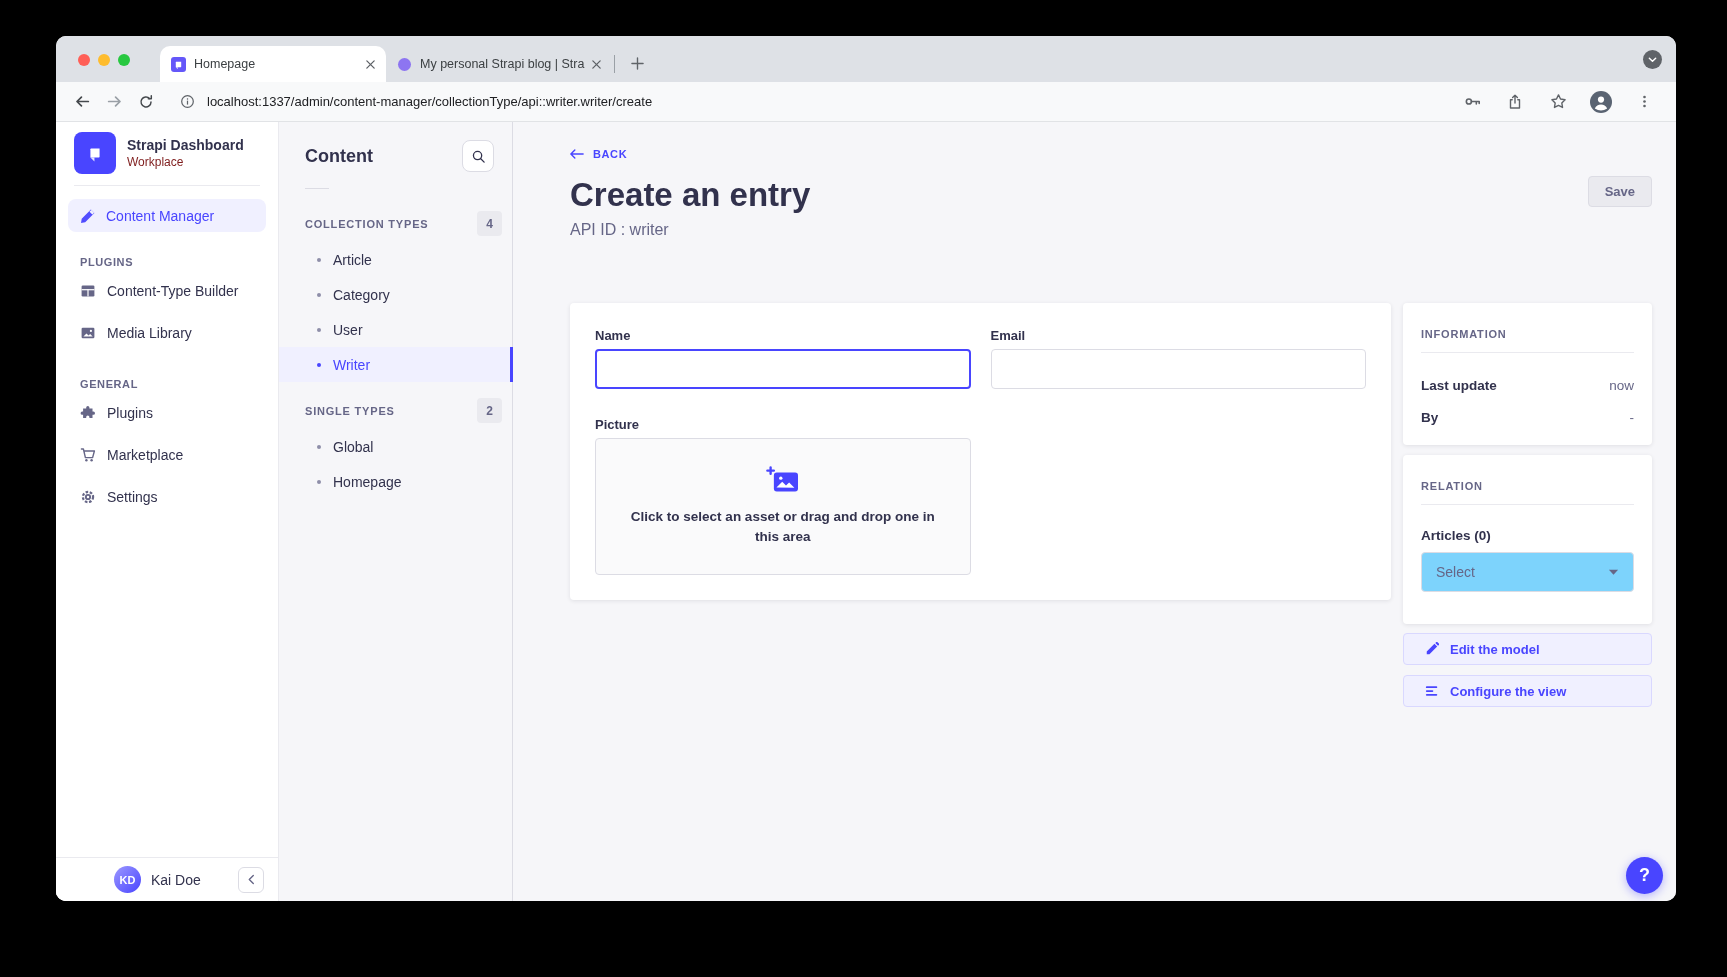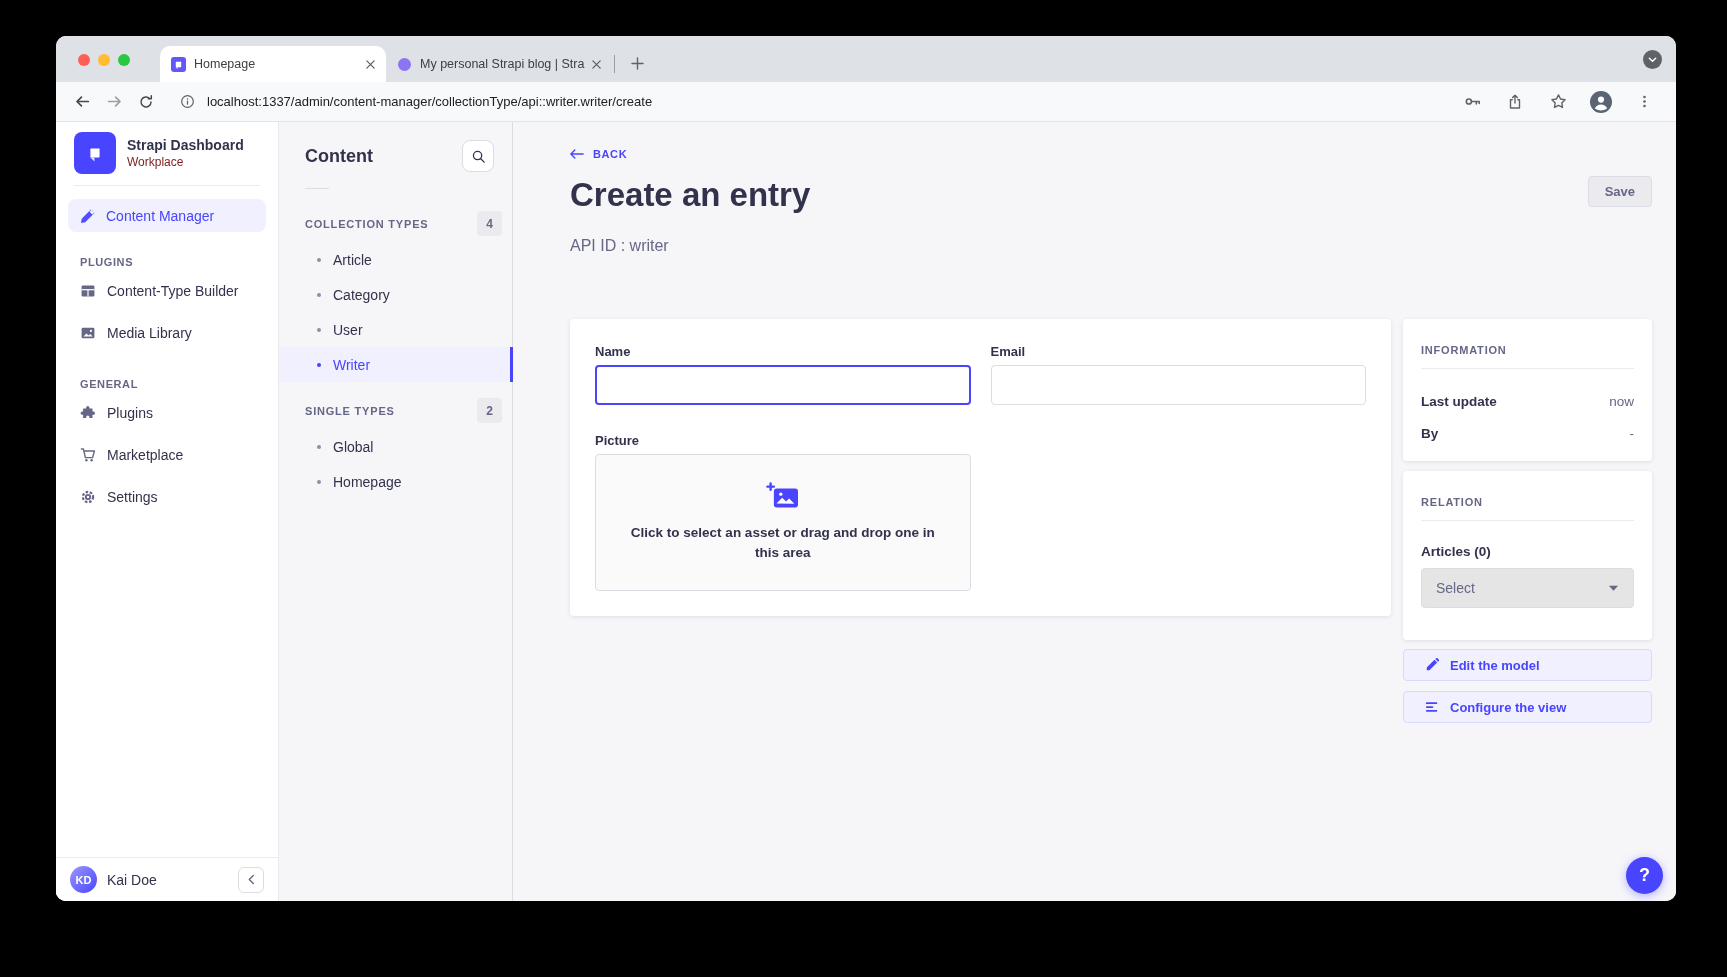--- a/index.html
+++ b/index.html
@@ -41,21 +41,21 @@
   .brand-name { font-size:14px; font-weight:700; color:#32324d; line-height:1.25; }
   .brand-sub { font-size:12px; color:#7f1d1d; }
   .sidebar-divider { height:1px; background:#eaeaef; margin:0 18px; }
   .cm-item { margin:13px 12px 0; background:#f0f0ff; border-radius:8px; padding:0 12px; height:33px;
              display:flex; align-items:center; gap:10px; color:#4945ff; font-size:14px; font-weight:500; }
   .side-section { padding:24px 24px 2px; font-size:11px; font-weight:700; color:#666687; letter-spacing:.6px; }
   .side-item { height:42px; display:flex; align-items:center; gap:11px; padding:0 24px; font-size:14px; color:#32324d; cursor:default; }
   .sidebar-footer { position:absolute; left:0; right:0; bottom:0; height:44px; background:#fff; border-top:1px solid #eaeaef;
                     display:flex; align-items:center; gap:10px; padding:0 14px; }
   .avatar { width:27px; height:27px; border-radius:50%; background:linear-gradient(135deg,#9c98ff,#4945ff);
-            color:#fff; font-size:11px; font-weight:700; display:flex; align-items:center; justify-content:center; flex:none; }
+            color:#fff; font-size:11px; font-weight:700; display:flex; align-items:center; justify-content:center; flex:none;margin-left:44px; }
   .user-name { font-size:14px; color:#32324d; }
   .collapse-btn { margin-left:auto; width:26px; height:26px; background:#fff; border:1px solid #dcdce4; border-radius:6px;
                   display:flex; align-items:center; justify-content:center; }
 
   .content-nav { width:234px; flex:none; border-right:1px solid #dcdce4; position:relative; }
   .cn-header { display:flex; align-items:center; padding:18px 18px 0 26px; }
   .cn-title { font-size:18px; font-weight:700; color:#32324d; }
   .search-btn { margin-left:auto; width:32px; height:32px; background:#fff; border:1px solid #dcdce4; border-radius:8px;
                 display:flex; align-items:center; justify-content:center; }
   .cn-minidivider { width:24px; height:1px; background:#dcdce4; margin:16px 0 0 26px; }
@@ -68,21 +68,21 @@
   .cn-item::before { content:""; position:absolute; left:38px; top:50%; transform:translateY(-50%);
                      width:4px; height:4px; border-radius:50%; background:#8e8ea9; }
   .cn-item.selected { background:#f0f0ff; color:#4945ff; font-weight:500; }
   .cn-item.selected::before { background:#4945ff; }
   .cn-item.selected::after { content:""; position:absolute; right:-1px; top:0; bottom:0; width:3px; background:#4945ff; }
 
   .main { flex:1; padding:24px 24px 0 57px; position:relative; min-width:0; }
   .back-link { display:inline-flex; align-items:center; gap:9px; font-size:11px; font-weight:700; letter-spacing:.6px;
                color:#4945ff; text-decoration:none; cursor:pointer; }
   .page-title { margin-top:12px; font-size:33px; font-weight:700; color:#32324d; }
-  .page-subtitle { margin-top:23px; font-size:16px; color:#666687; }
+  .page-subtitle { margin-top:7px; font-size:16px; color:#666687; }
   .save-btn { position:absolute; top:54px; right:24px; height:31px; padding:0 16px; background:#eaeaef;
               border:1px solid #dcdce4; border-radius:4px; font-size:13px; font-weight:600; color:#666687; font-family:inherit; }
 
   .content-row { display:flex; gap:12px; margin-top:64px; align-items:flex-start; }
   .form-card { flex:1; background:#fff; border-radius:4px; box-shadow:0 1px 4px rgba(33,33,52,.1); padding:25px; min-width:0; }
   .form-grid { display:grid; grid-template-columns:1fr 1fr; column-gap:20px; row-gap:28px; }
   .field-label { display:block; font-size:13px; font-weight:600; color:#32324d; margin-bottom:6px; }
   .text-input { width:100%; height:40px; border:1px solid #dcdce4; border-radius:4px; background:#fff;
                 font-size:14px; color:#32324d; padding:0 14px; font-family:inherit; outline:none; }
   .text-input.focused { border:2px solid #4945ff; }
@@ -92,21 +92,21 @@
 
   .right-col { width:249px; flex:none; }
   .panel-card { background:#fff; border-radius:4px; box-shadow:0 1px 4px rgba(33,33,52,.1); padding:18px 18px 20px; }
   .panel-title { font-size:11px; font-weight:700; letter-spacing:.8px; color:#666687; padding-top:7px; }
   .panel-divider { height:1px; background:#eaeaef; margin-top:12px; }
   .info-row { display:flex; justify-content:space-between; align-items:baseline; font-size:13.5px; }
   .info-row.first { margin-top:25px; } .info-row + .info-row { margin-top:17px; }
   .info-label { font-weight:700; color:#32324d; } .info-value { color:#666687; }
   .relation-card { margin-top:10px; padding-bottom:32px; }
   .relation-field-label { margin-top:23px; font-size:13.5px; font-weight:700; color:#32324d; }
-  .select { margin-top:9px; height:40px; border:1px solid #dcdce4; border-radius:4px; background:#e5e5e5;
+  .select { margin-top:9px; height:40px; border:1px solid #dcdce4; border-radius:4px; background:#7dd3fc;
             display:flex; align-items:center; padding:0 14px; font-size:14px; color:#666687; cursor:pointer; }
   .select svg { margin-left:auto; }
   .action-btn { width:100%; height:32px; background:#f0f0ff; border:1px solid #d9d8ff; border-radius:4px;
                 display:flex; align-items:center; gap:11px; padding:0 21px; font-size:13px; font-weight:700;
                 color:#4945ff; font-family:inherit; cursor:pointer; }
   .action-btn.first { margin-top:9px; } .action-btn + .action-btn { margin-top:10px; }
 
   .help-fab { position:absolute; right:13px; bottom:7px; width:37px; height:37px; border-radius:50%;
               background:#4945ff; border:none; color:#fff; font-size:18px; font-weight:700;
               display:flex; align-items:center; justify-content:center; box-shadow:0 2px 10px rgba(73,69,255,.4); font-family:inherit; }

